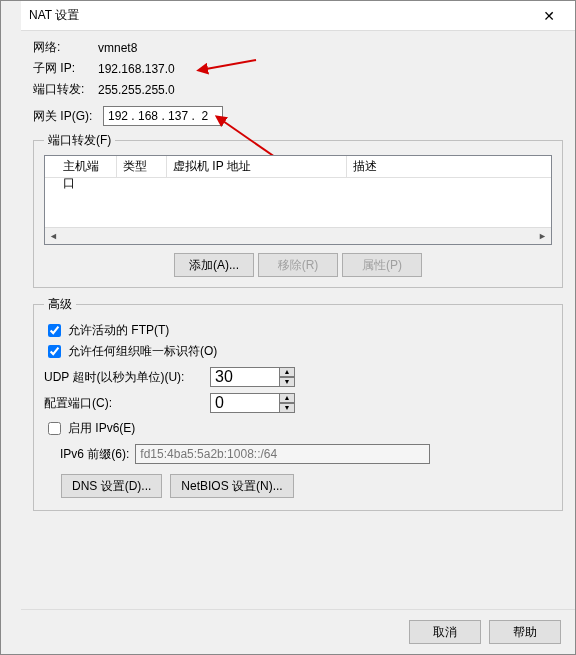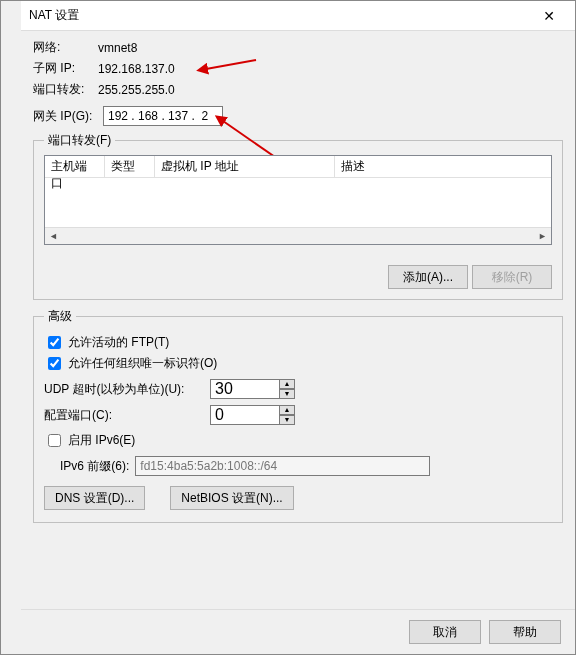--- a/index.html
+++ b/index.html
@@ -95,23 +95,23 @@
     justify-content: space-between;
     border-top: 1px solid #ddd;
   }
   .sarrow {
     width: 17px; height: 17px;
     display: flex; align-items: center; justify-content: center;
     font-size: 9px; color: #555;
   }
   .btnrow {
     display: flex;
-    justify-content: flex-end;
+    justify-content: center;
     gap: 4px;
-    margin-top: 20px;
+    margin-top: 8px;
   }
   button.win {
     min-width: 80px;
     height: 24px;
     border: 1px solid #adadad;
     background: #e1e1e1;
     font-family: inherit;
     font-size: 12px;
     padding: 0 10px;
     cursor: default;
@@ -172,22 +172,22 @@
     width: 295px;
     height: 20px;
     border: 1px solid #7a7a7a;
     background: #f5f5f5;
     color: #777;
     padding: 1px 4px;
     font-size: 12px;
   }
   .bottom-btns {
     display: flex;
-    gap: 25px;
-    margin: 4px 0 2px 0;
+    gap: 8px;
+    margin: 4px 0 2px 17px;
   }
   .footer {
     display: flex;
     justify-content: flex-end;
     gap: 8px;
     padding: 10px 14px;
     background: #f0f0f0;
     border-top: 1px solid #ddd;
   }
   .footer button.win { min-width: 72px; }
@@ -245,33 +245,34 @@
             </defs>
         <line x1="70" y1="50" x2="5" y2="5" stroke="#d40000" stroke-width="2" marker-end="url(#ah2)"></line>
           </svg>
       </div>
     </div>
 
     <fieldset>
       <legend>端口转发(F)</legend>
       <div class="table-box">
         <div class="table-head">
-          <div class="th" style="width:60px;">主机端口</div>
+          <div class="th" style="width:60px;margin-left:12px;">主机端口</div>
           <div class="th" style="width:50px;">类型</div>
           <div class="th" style="width:180px;">虚拟机 IP 地址</div>
           <div class="th" style="flex:1; border-right:none;">描述</div>
         </div>
         <div class="hscroll">
           <div class="sarrow">◄</div>
           <div class="sarrow">►</div>
         </div>
       </div>
       <div class="btnrow">
         <button class="win">添加(A)...</button>
         <button class="win" disabled="">移除(R)</button>
+        <button class="win" disabled="">属性(P)</button>
       </div>
     </fieldset>
 
     <fieldset>
       <legend>高级</legend>
 
       <label class="checkbox-row">
         <input type="checkbox" checked="" style="">
         <span>允许活动的 FTP(T)</span>
       </label>

